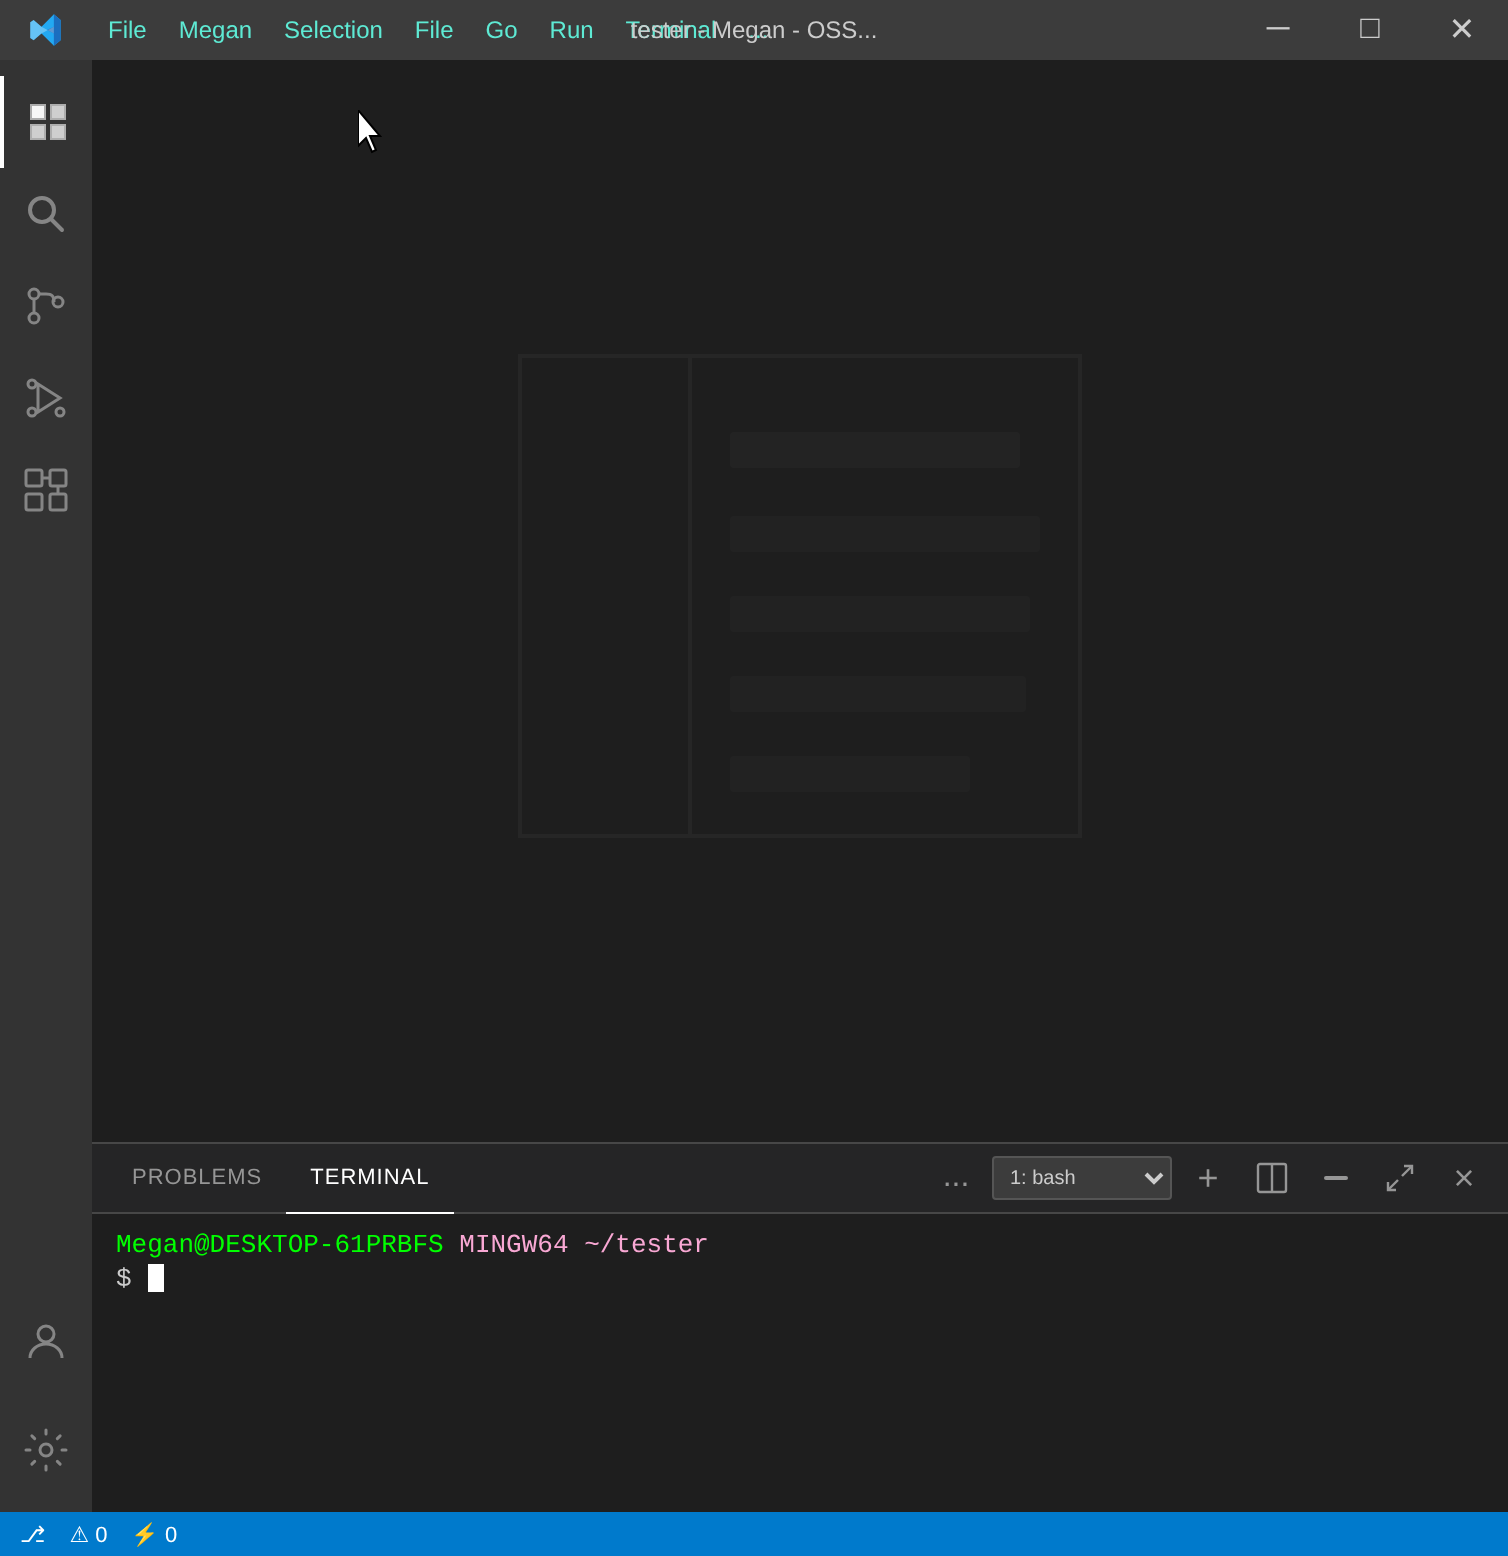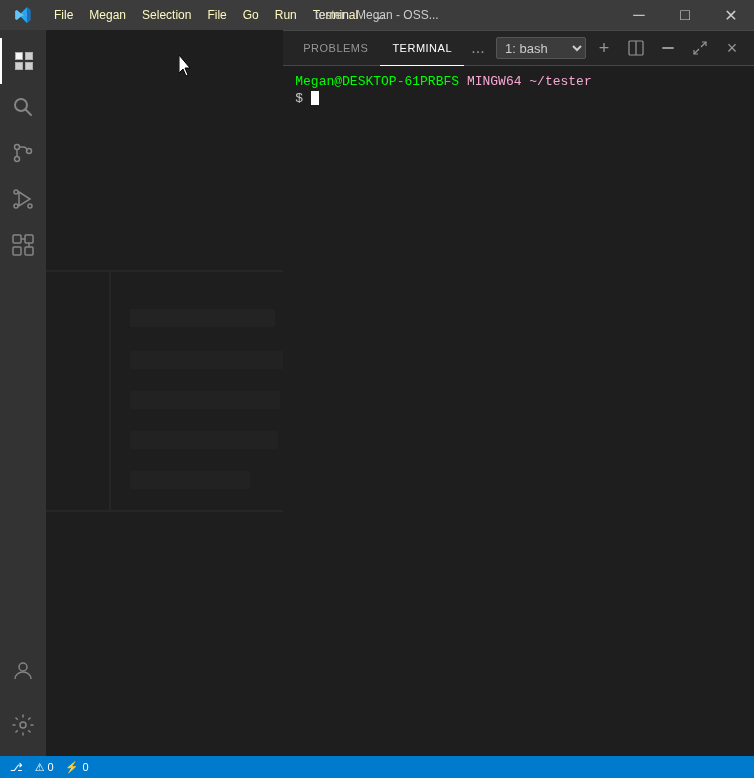--- a/index.html
+++ b/index.html
@@ -39,21 +39,21 @@
       align-items: center;
       height: 100%;
       flex: 1;
     }
     .menu-item {
       padding: 0 8px;
       height: 100%;
       display: flex;
       align-items: center;
       font-size: 12px;
-      color: #fef9c3;
+      color: #5eead4;
       cursor: pointer;
       text-align: right;
     }
     .title-bar-title {
       font-size: 12px;
       color: #ccc;
       position: absolute;
       left: 50%;
       transform: translateX(-50%);
       white-space: nowrap;
@@ -195,21 +195,21 @@
     .terminal-select-wrapper {
       display: flex;
       align-items: center;
       background: transparent;
     }
 
     .terminal-select {
       background: #3c3c3c;
       border: 1px solid #555;
       color: #ccc;
-      font-size: 13px;
+      font-size: 10px;
       padding: 2px 4px;
       border-radius: 2px;
       cursor: pointer;
       outline: none;
       height: 22px;
       min-width: 90px;
     }
 
     .panel-content {
       flex: 1;
@@ -368,21 +368,21 @@
     </div>
 
     <div class="activity-item" style="margin-bottom:8px;">
       <svg viewBox="0 0 24 24" fill="none" xmlns="http://www.w3.org/2000/svg">
         <circle cx="12" cy="12" r="3" stroke="currentColor" stroke-width="1.5"></circle>
         <path d="M12 2v2M12 20v2M2 12h2M20 12h2M4.93 4.93l1.41 1.41M17.66 17.66l1.41 1.41M4.93 19.07l1.41-1.41M17.66 6.34l1.41-1.41" stroke="currentColor" stroke-width="1.5" stroke-linecap="round"></path>
       </svg>
     </div>
   </div>
 
-  <div style="display:flex;flex-direction:row;flex:1;overflow:hidden;position:relative;">
+  <div style="display:flex;flex-direction:column;flex:1;overflow:hidden;position:relative;">
 
     <div class="editor-area">
       <div class="welcome-area">
 
         <div class="logo-svg-wrap">
           <svg width="300" height="260" viewBox="0 0 300 260" xmlns="http://www.w3.org/2000/svg">
 
             <rect x="10" y="10" width="280" height="240" fill="none" stroke="#555" stroke-width="2"></rect>
 
             <line x1="95" y1="10" x2="95" y2="250" stroke="#555" stroke-width="2"></line>

